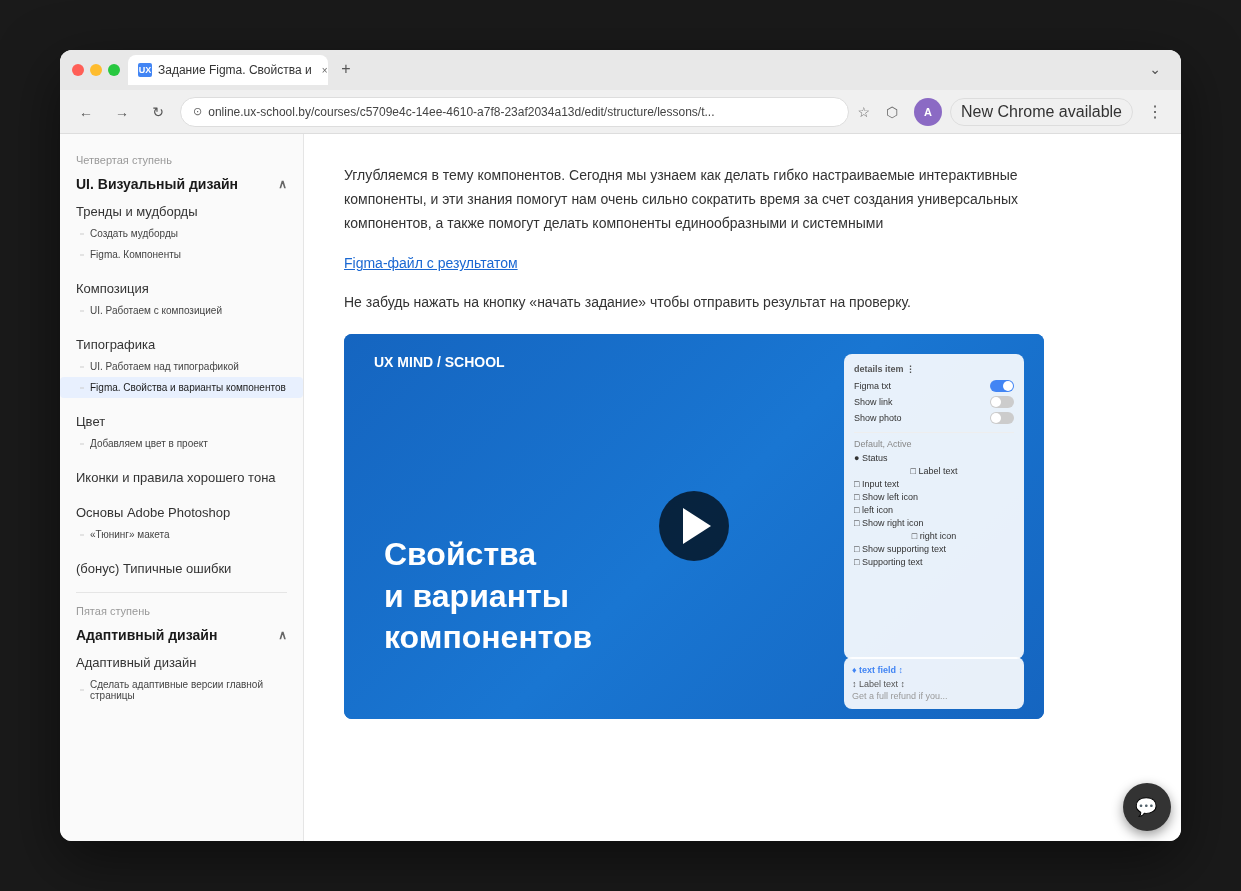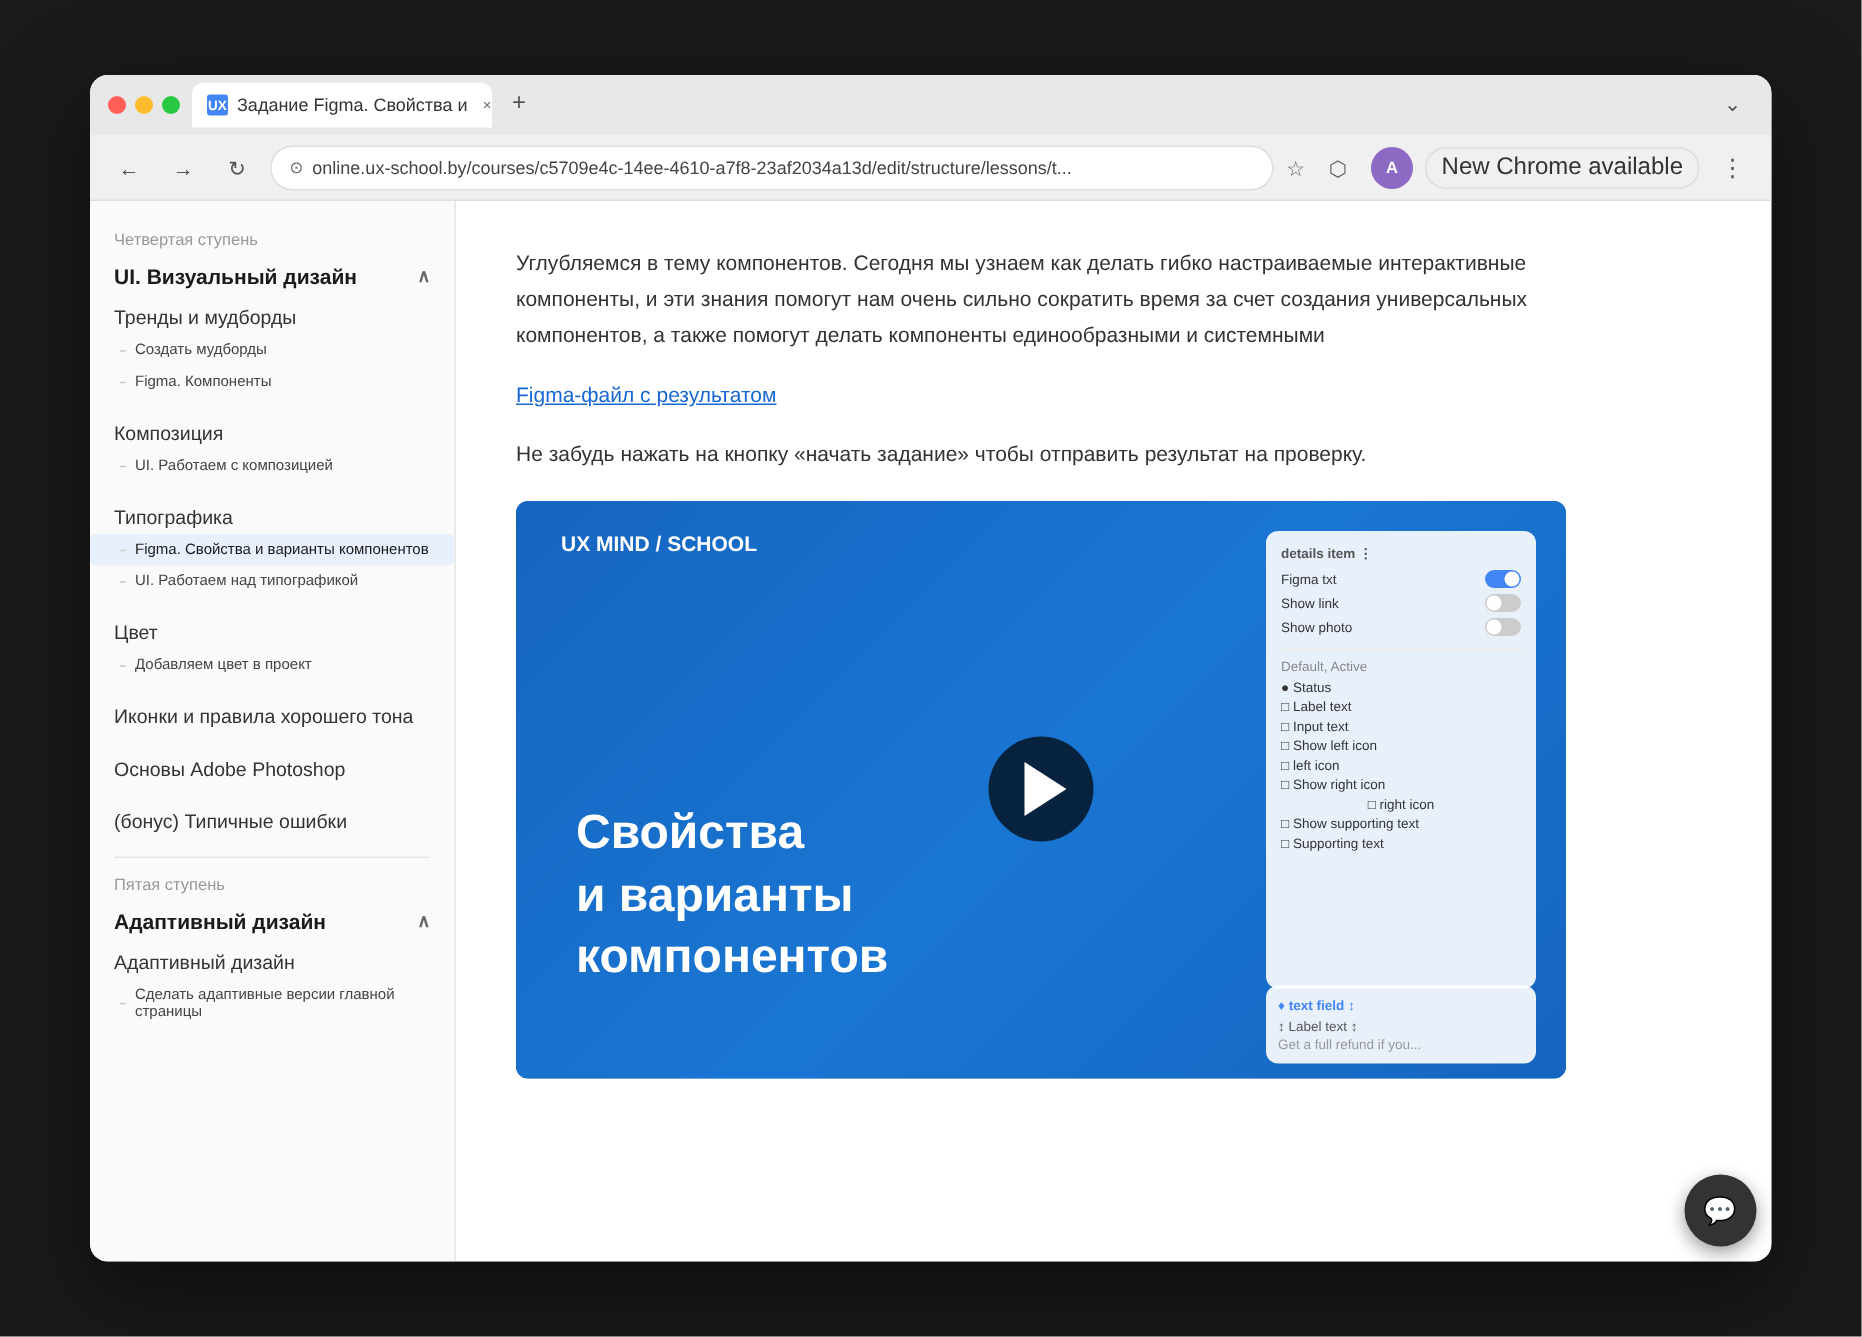--- a/index.html
+++ b/index.html
@@ -488,35 +488,36 @@
           <div class="sidebar-item">Figma. Компоненты</div>
         </div>
 
         <div class="sidebar-group">
           <div class="sidebar-group-title">Композиция</div>
           <div class="sidebar-item">UI. Работаем с композицией</div>
         </div>
 
         <div class="sidebar-group">
           <div class="sidebar-group-title">Типографика</div>
+          <div class="sidebar-item">UI. Работаем над типографикой</div>
           <div class="sidebar-item active">Figma. Свойства и варианты компонентов</div>
-          <div class="sidebar-item">UI. Работаем над типографикой</div>
         </div>
 
         <div class="sidebar-group">
           <div class="sidebar-group-title">Цвет</div>
           <div class="sidebar-item">Добавляем цвет в проект</div>
         </div>
 
         <div class="sidebar-group">
           <div class="sidebar-group-title">Иконки и правила хорошего тона</div>
         </div>
 
         <div class="sidebar-group">
           <div class="sidebar-group-title">Основы Adobe Photoshop</div>
+          <div class="sidebar-item">«Тюнинг» макета</div>
         </div>
 
         <div class="sidebar-group">
           <div class="sidebar-group-title">(бонус) Типичные ошибки</div>
         </div>
       </div>
 
       <div class="sidebar-divider"></div>
 
       <div class="sidebar-section">
@@ -562,21 +563,21 @@
                 <span style="flex:1;font-size:9px;">Show link</span>
                 <span class="toggle-switch off"></span>
               </div>
               <div class="video-right-panel-item">
                 <span style="flex:1;font-size:9px;">Show photo</span>
                 <span class="toggle-switch off"></span>
               </div>
               <div style="margin-top:8px;border-top:1px solid #eee;padding-top:6px;">
                 <div style="font-size:9px;color:#888;margin-bottom:4px;">Default, Active</div>
                 <div style="font-size:9px;margin-bottom:3px;">● Status</div>
-                <div style="font-size:9px;margin-bottom:3px;">□ Label text</div>
+                <div style="font-size:9px;margin-bottom:3px;text-align:center;">□ Label text</div>
                 <div style="font-size:9px;margin-bottom:3px;">□ Input text</div>
                 <div style="font-size:9px;margin-bottom:3px;">□ Show left icon</div>
                 <div style="font-size:9px;margin-bottom:3px;">□ left icon</div>
                 <div style="font-size:9px;margin-bottom:3px;">□ Show right icon</div>
                 <div style="font-size:9px;margin-bottom:3px;text-align:center;">□ right icon</div>
                 <div style="font-size:9px;margin-bottom:3px;">□ Show supporting text</div>
                 <div style="font-size:9px;">□ Supporting text</div>
               </div>
             </div>
 

